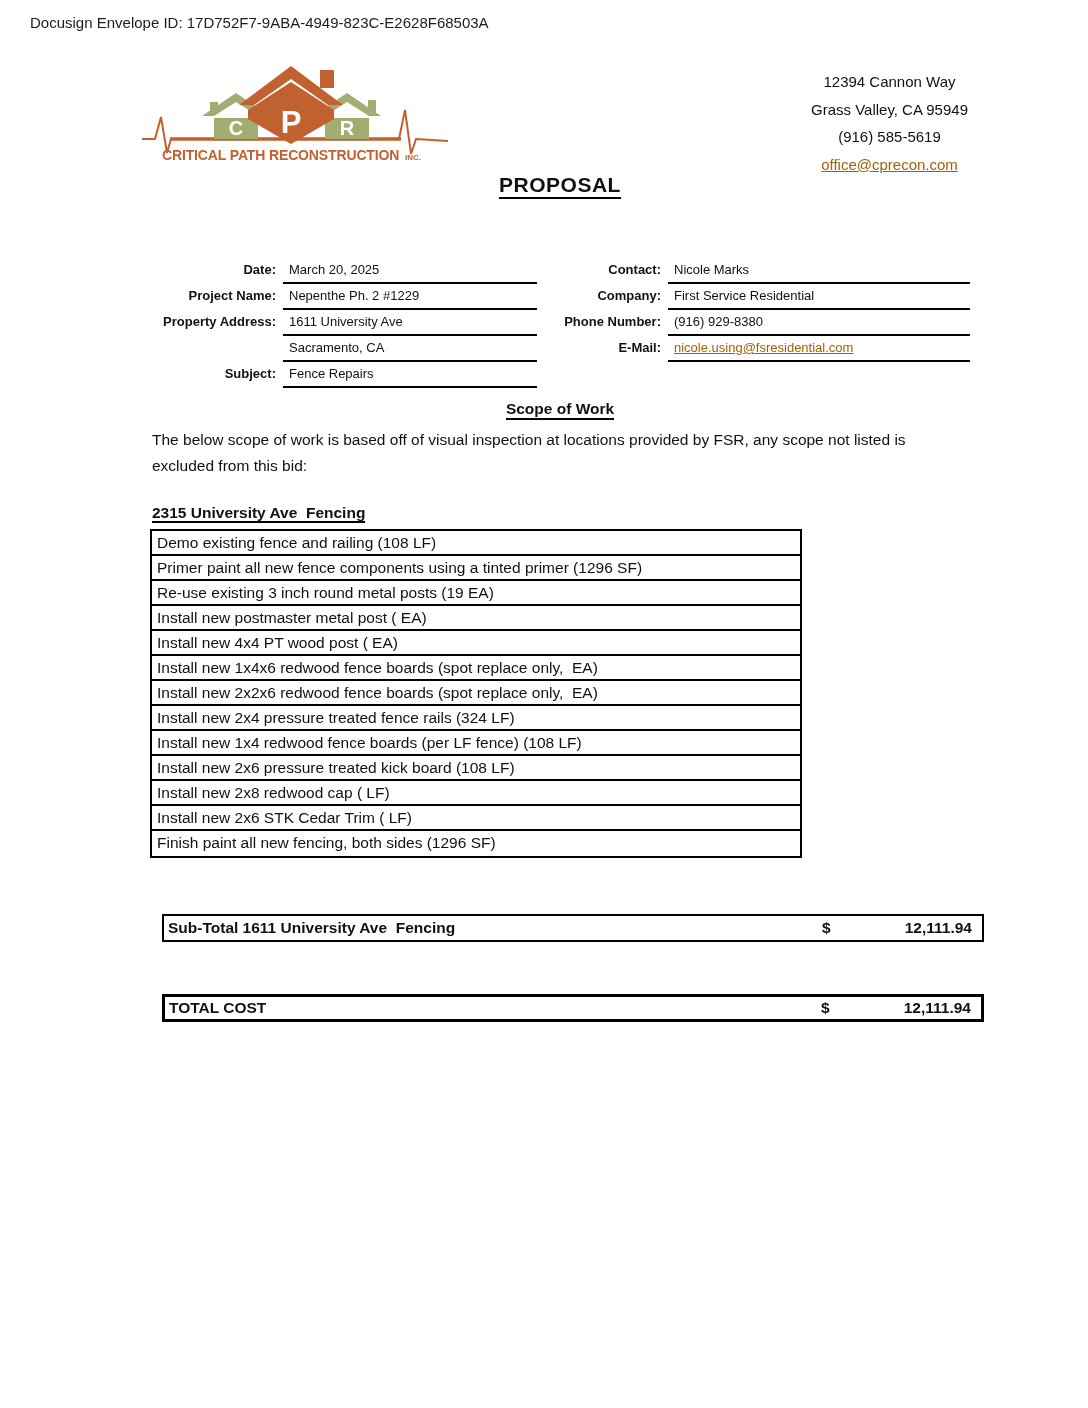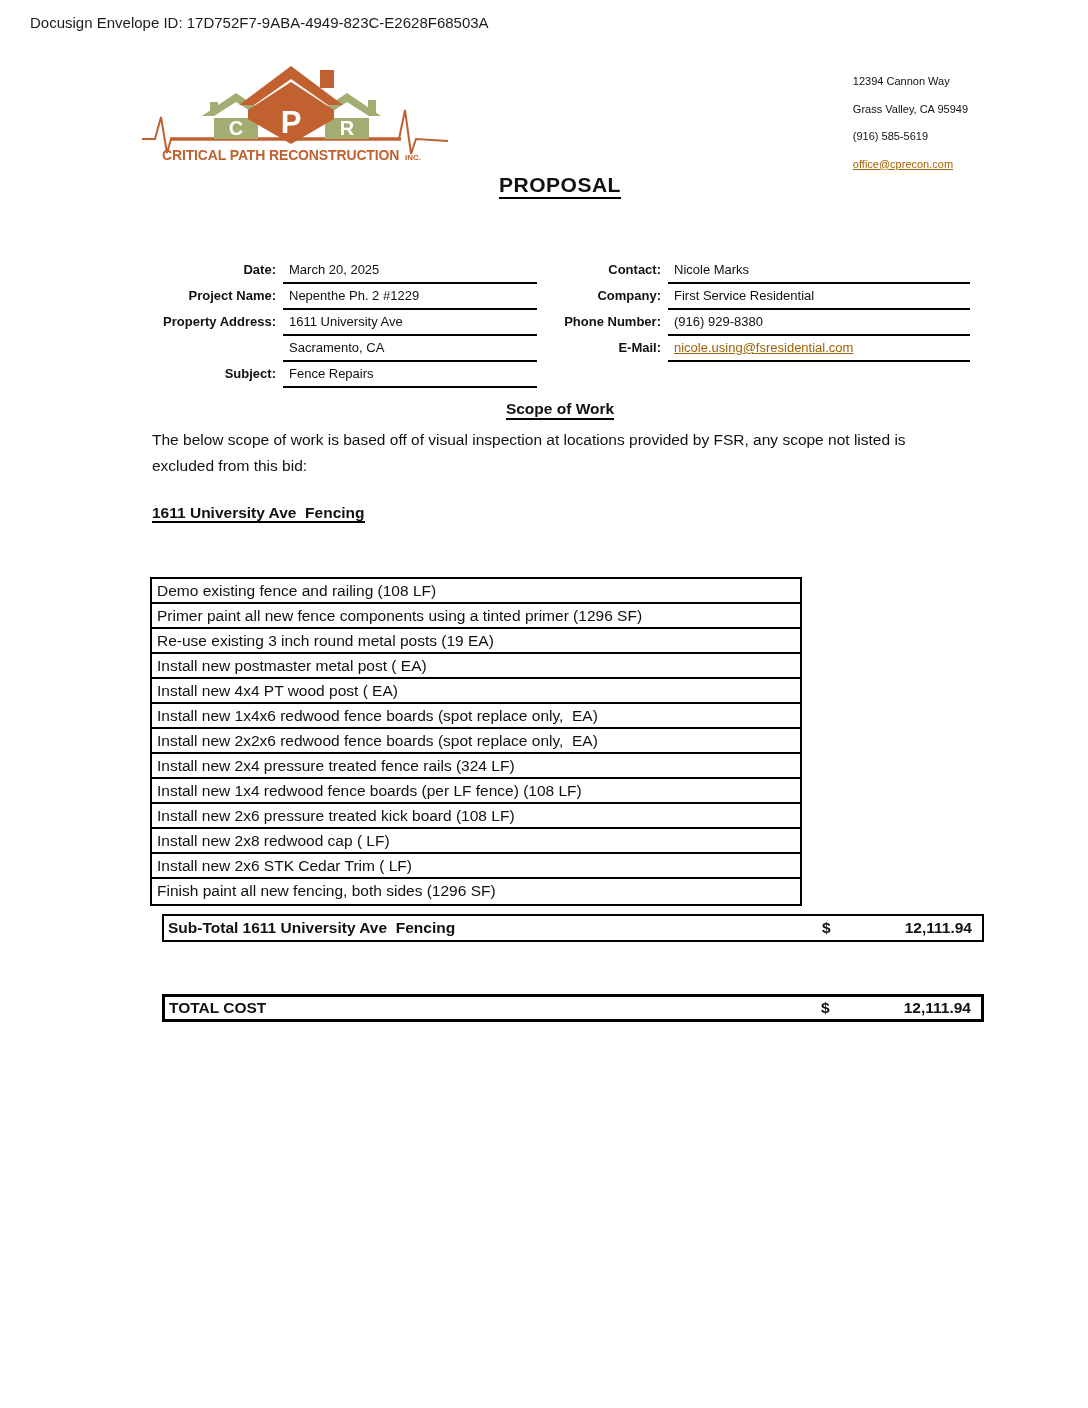--- a/index.html
+++ b/index.html
@@ -20,21 +20,21 @@
     font-size:15px; color:#1c1c1c;
     font-family:"Liberation Sans", sans-serif;
   }
 
   
   .logo-wrap { position:absolute; left:140px; top:60px; width:312px; height:108px; }
 
   
   .contact-block {
     position:absolute; right:120px; top:68px;
-    text-align:left; font-size:11px; line-height:27.5px; color:#111;
+    text-align:center; font-size:15px; line-height:27.5px; color:#111;
   }
   .link { color:#a16207; text-decoration:underline; cursor:pointer; }
 
   
   .title-row { position:absolute; left:150px; width:820px; top:173px; text-align:center; }
   .title-row span {
     font-size:21px; font-weight:bold; letter-spacing:0.5px;
     border-bottom:2.5px solid #000; padding-bottom:1px;
   }
 
@@ -61,21 +61,20 @@
   
   .section-heading { position:absolute; left:152px; top:504px; }
   .section-heading span {
     font-size:15.5px; font-weight:bold; white-space:pre-wrap;
     border-bottom:2px solid #000; padding-bottom:0px;
   }
 
   .items-table {
     position:absolute; left:150px; top:529px; width:652px;
     border:2px solid #000;
-    margin-top:48px;
   }
   .items-table .row {
     height:25px; line-height:23px; font-size:15.5px;
     padding-left:5px; border-bottom:2px solid #000; white-space:pre-wrap;
     overflow:hidden;
   }
   .items-table .row:last-child { border-bottom:none; }
 
   
   .total-bar {
@@ -170,21 +169,21 @@
     <div class="f-label"></div>
     <div class="f-empty"></div>
   </div>
 
   <div class="scope-heading">
     <span>Scope of Work</span>
   </div>
   <div class="scope-desc">The below scope of work is based off of visual inspection at locations provided by FSR, any scope not listed is excluded from this bid:</div>
 
   <div class="section-heading">
-    <span>1611 University Ave  Fencing</span>
+    <span>2315 University Ave  Fencing</span>
   </div>
 
   <div class="items-table">
     <div class="row">Demo existing fence and railing (108 LF)</div>
     <div class="row">Primer paint all new fence components using a tinted primer (1296 SF)</div>
     <div class="row">Re-use existing 3 inch round metal posts (19 EA)</div>
     <div class="row">Install new postmaster metal post ( EA)</div>
     <div class="row">Install new 4x4 PT wood post ( EA)</div>
     <div class="row">Install new 1x4x6 redwood fence boards (spot replace only,  EA)</div>
     <div class="row">Install new 2x2x6 redwood fence boards (spot replace only,  EA)</div>

